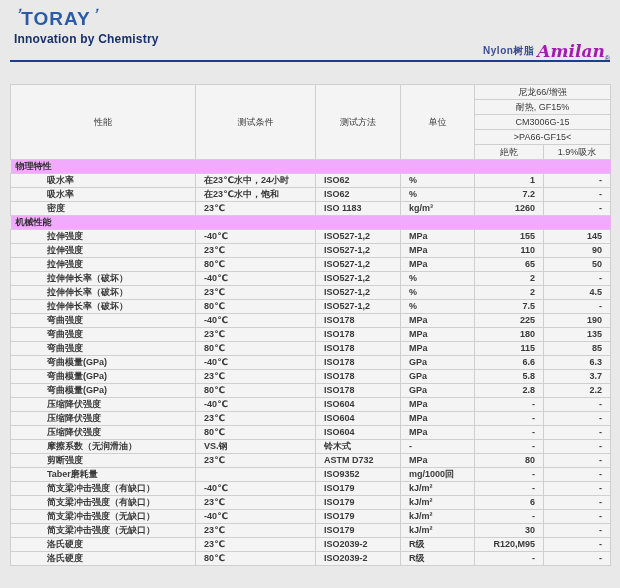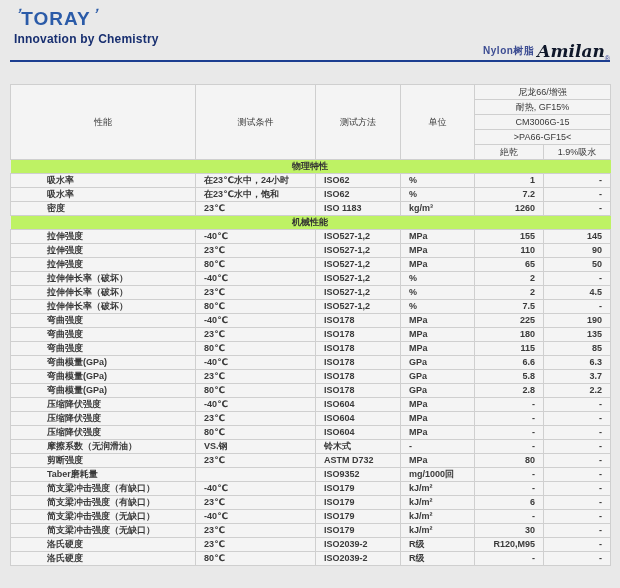--- a/index.html
+++ b/index.html
@@ -27,42 +27,42 @@
     font-size:12px;font-weight:bold;color:#182f70;margin-top:2px;letter-spacing:0.2px;
   }
   .brand-block{
     margin-top:32px;white-space:nowrap;color:#2b3a8f;
   }
   .product-line{
     font-size:10px;font-weight:bold;letter-spacing:0.5px;vertical-align:3px;color:#3c4c92;
   }
   .amilan{
     font-family:"DejaVu Serif","Liberation Serif",serif;
-    font-style:italic;font-weight:bold;font-size:17px;color:#0f172a;margin-left:3px;
+    font-style:italic;font-weight:bold;font-size:17px;color:#a21caf;margin-left:3px;
   }
   .reg{font-size:7px;color:#2b3a8f;vertical-align:-4px;}
   .divider{height:2px;background:#1c3e90;margin:0 10px;}
 
   
   table{
     width:600px;margin:22px 10px 0 10px;
     border-collapse:collapse;table-layout:fixed;
     font-size:9px;font-weight:bold;color:#3a3a3a;
   }
   th,td{
     border:1px solid #cfcfcf;background:#f4f4f4;
     padding:0 6px;height:13px;line-height:13px;overflow:hidden;white-space:nowrap;
   }
   thead th{text-align:center;font-weight:normal;height:14px;}
   td.cell-prop{text-align:left;padding-left:36px;}
   td.cell-left{text-align:left;padding-left:8px;}
   td.cell-num{text-align:right;padding-right:8px;}
   tr.section-row td{
-    background:#bef264;border-left:none;border-right:none;
-    text-align:center;padding-left:5px;color:#333;margin-top:32px;
+    background:#f0abfc;border-left:none;border-right:none;
+    text-align:left;padding-left:5px;color:#333;margin-top:32px;
   }
 </style>
 </head>
 <body>
 
 <div class="page">
 
   <div class="top-header">
     <div>
       <div class="toray-wordmark"><span class="tick">’</span><span>TORAY</span><span class="tick">’</span></div>

